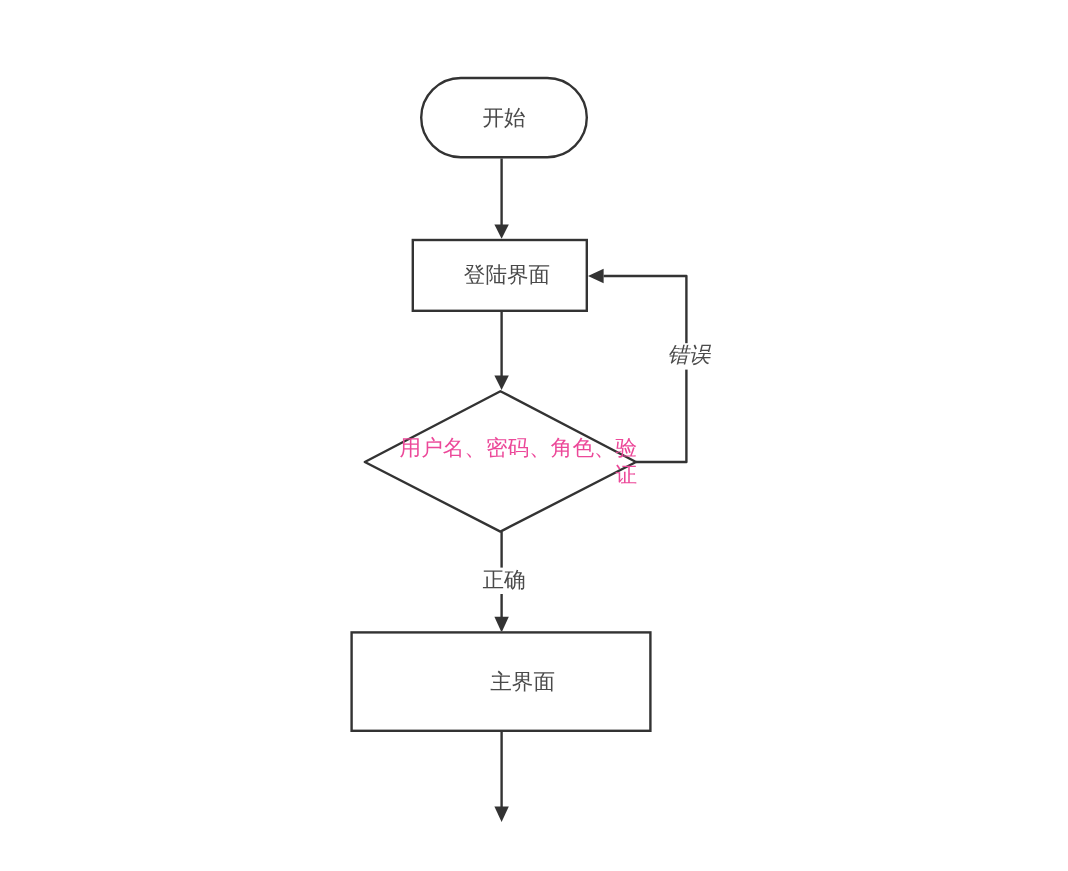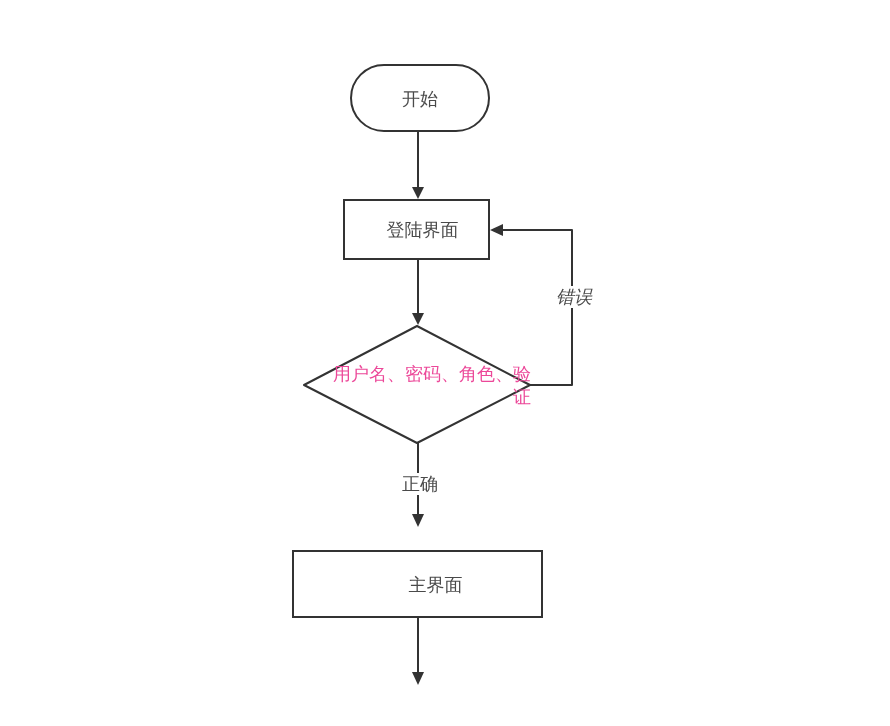--- a/index.html
+++ b/index.html
@@ -41,22 +41,22 @@
   .node-start {
     left: 350px; top: 22px;
     width: 140px; height: 68px;
     border-radius: 34px;
   }
   .node-login {
     left: 343px; top: 157px;
     width: 147px; height: 61px; padding-left: 12px;
   }
   .node-main {
-    left: 292px; top: 508px;
-    width: 251px; height: 68px; padding-left: 36px;
+    left: 292px; top: 484px;
+    width: 251px; height: 84px; padding-left: 36px;
   }
   .node-end {
     left: 349px; top: 643px;
     width: 141px; height: 70px;
     border-radius: 35px;
   }
   .decision-label {
     position: absolute;
     left: 325px; top: 320px;
     width: 206px;

